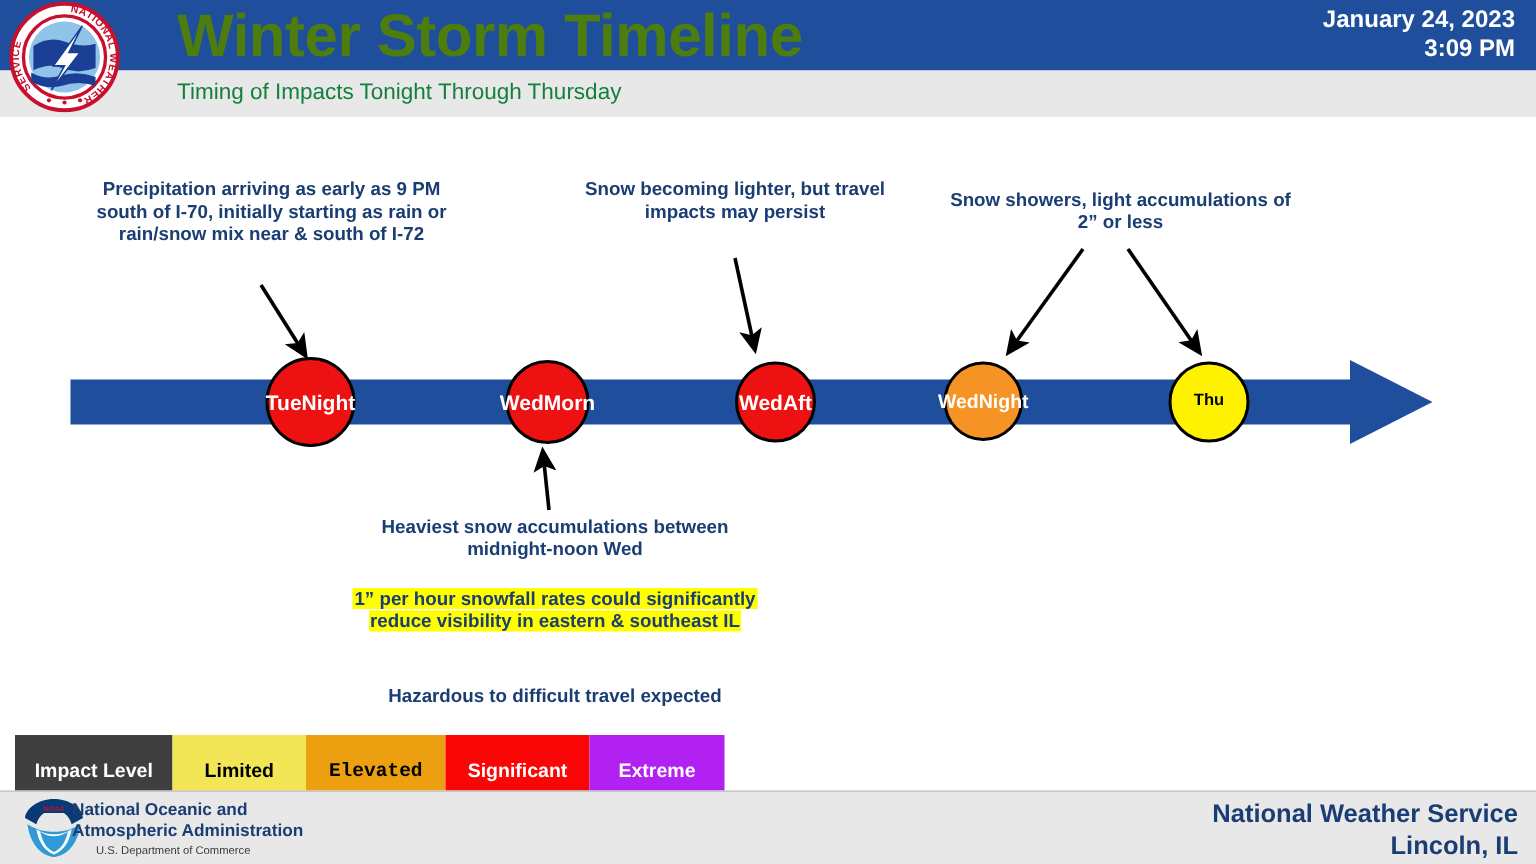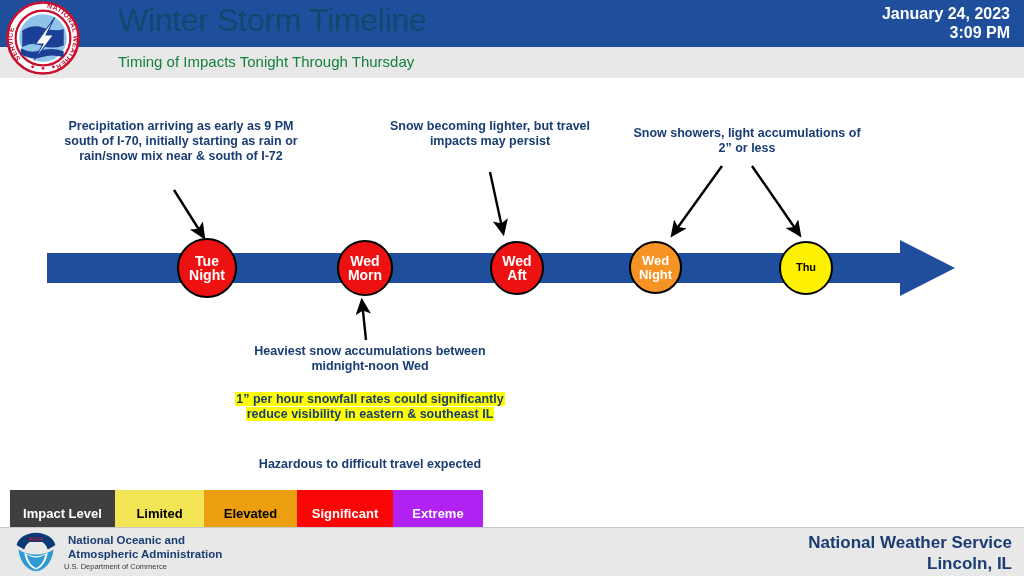--- a/index.html
+++ b/index.html
@@ -20,23 +20,23 @@
   
   #header-band {
     position: absolute;
     left: 0; top: 0;
     width: 1024px; height: 47px;
     background: #1f4e9c;
   }
   #header-title {
     position: absolute;
     left: 118px; top: 2px;
-    font-size: 32px;
-    font-weight: normal;
-    color: #0c4a6e;
+    font-size: 40px;
+    font-weight: bold;
+    color: #4d7c0f;
     letter-spacing: -0.3px;
     white-space: nowrap;
   }
   #header-date {
     position: absolute;
     right: 14px; top: 4px;
     text-align: right;
     color: #ffffff;
     font-size: 16px;
     font-weight: bold;
@@ -80,21 +80,21 @@
     border-bottom: 28px solid transparent;
     border-left: 55px solid #1f4e9c;
   }
 
   
   .node {
     position: absolute;
     border-radius: 50%;
     border: 2px solid #000000;
     display: flex;
-    flex-direction: column;
+    flex-direction: row;
     align-items: center;
     justify-content: center;
     font-weight: bold;
     line-height: 1.02;
     text-align: center;
     box-sizing: border-box;
   }
   .node .nl { display: block; }
 
   
@@ -137,21 +137,21 @@
   #footer-band {
     position: absolute;
     left: 0; top: 527px;
     width: 1024px; height: 49px;
     background: #e8e8e8;
     border-top: 1px solid #c8c8c8;
   }
   #noaa-logo { position: absolute; left: 14px; top: 531px; width: 44px; height: 42px; }
   #noaa-text {
     position: absolute;
-    left: 68px; top: 534px;
+    left: 48px; top: 534px;
     color: #1a3d73;
     font-size: 11.5px;
     font-weight: bold;
     line-height: 13.5px;
   }
   #noaa-dept {
     position: absolute;
     left: 64px; top: 562px;
     color: #3a3a3a;
     font-size: 7.5px;
@@ -254,21 +254,21 @@
 
 <div class="annot" style="left:228px; top:344px; width:284px;">Heaviest snow accumulations between midnight-noon Wed</div>
 
 <div class="annot" style="left:226px; top:392px; width:288px;"><span class="hl">1” per hour snowfall rates could significantly reduce visibility in eastern &amp; southeast IL</span></div>
 
 <div class="annot" style="left:228px; top:457px; width:284px;">Hazardous to difficult travel expected</div>
 
 <div id="legend">
   <div class="legend-cell" id="lc0" style="background: rgb(64, 63, 63); color: rgb(255, 255, 255); width: 105px;">Impact Level</div>
   <div class="legend-cell" id="lc2" style="background: rgb(242, 230, 87); color: rgb(0, 0, 0); width: 89px;">Limited</div>
-  <div class="legend-cell" id="lc3" style="background: rgb(237, 160, 15); color: rgb(0, 0, 0); width: 93px;">Elevated</div>
+  <div class="legend-cell" id="lc3" style="background: rgb(237, 160, 15); color: rgb(0, 0, 0); width: 93px; font-family: Liberation Mono, monospace;">Elevated</div>
   <div class="legend-cell" id="lc4" style="background: rgb(251, 6, 6); color: rgb(255, 255, 255); width: 96px;">Significant</div>
   <div class="legend-cell" id="lc5" style="background: rgb(176, 33, 242); color: rgb(255, 255, 255); width: 90px;">Extreme</div>
 </div>
 
 <div id="footer-band"></div>
 
 <svg id="noaa-logo" viewBox="0 0 100 100">
   <path d="M50 4 C76 4 95 20 96 34 L78 44 C74 30 63 22 50 22 C37 22 26 30 22 44 L4 34 C5 20 24 4 50 4 Z" fill="#0a3a76"></path>
   <path d="M8 44 C20 52 34 56 50 56 C66 56 80 52 92 44 C88 76 70 94 50 96 C30 94 12 76 8 44 Z" fill="#2e9bd6"></path>
   <path d="M22 52 C32 58 40 60 50 60 C60 60 68 58 78 52 C74 76 62 88 50 92 C38 88 26 76 22 52 Z" fill="#ffffff"></path>

